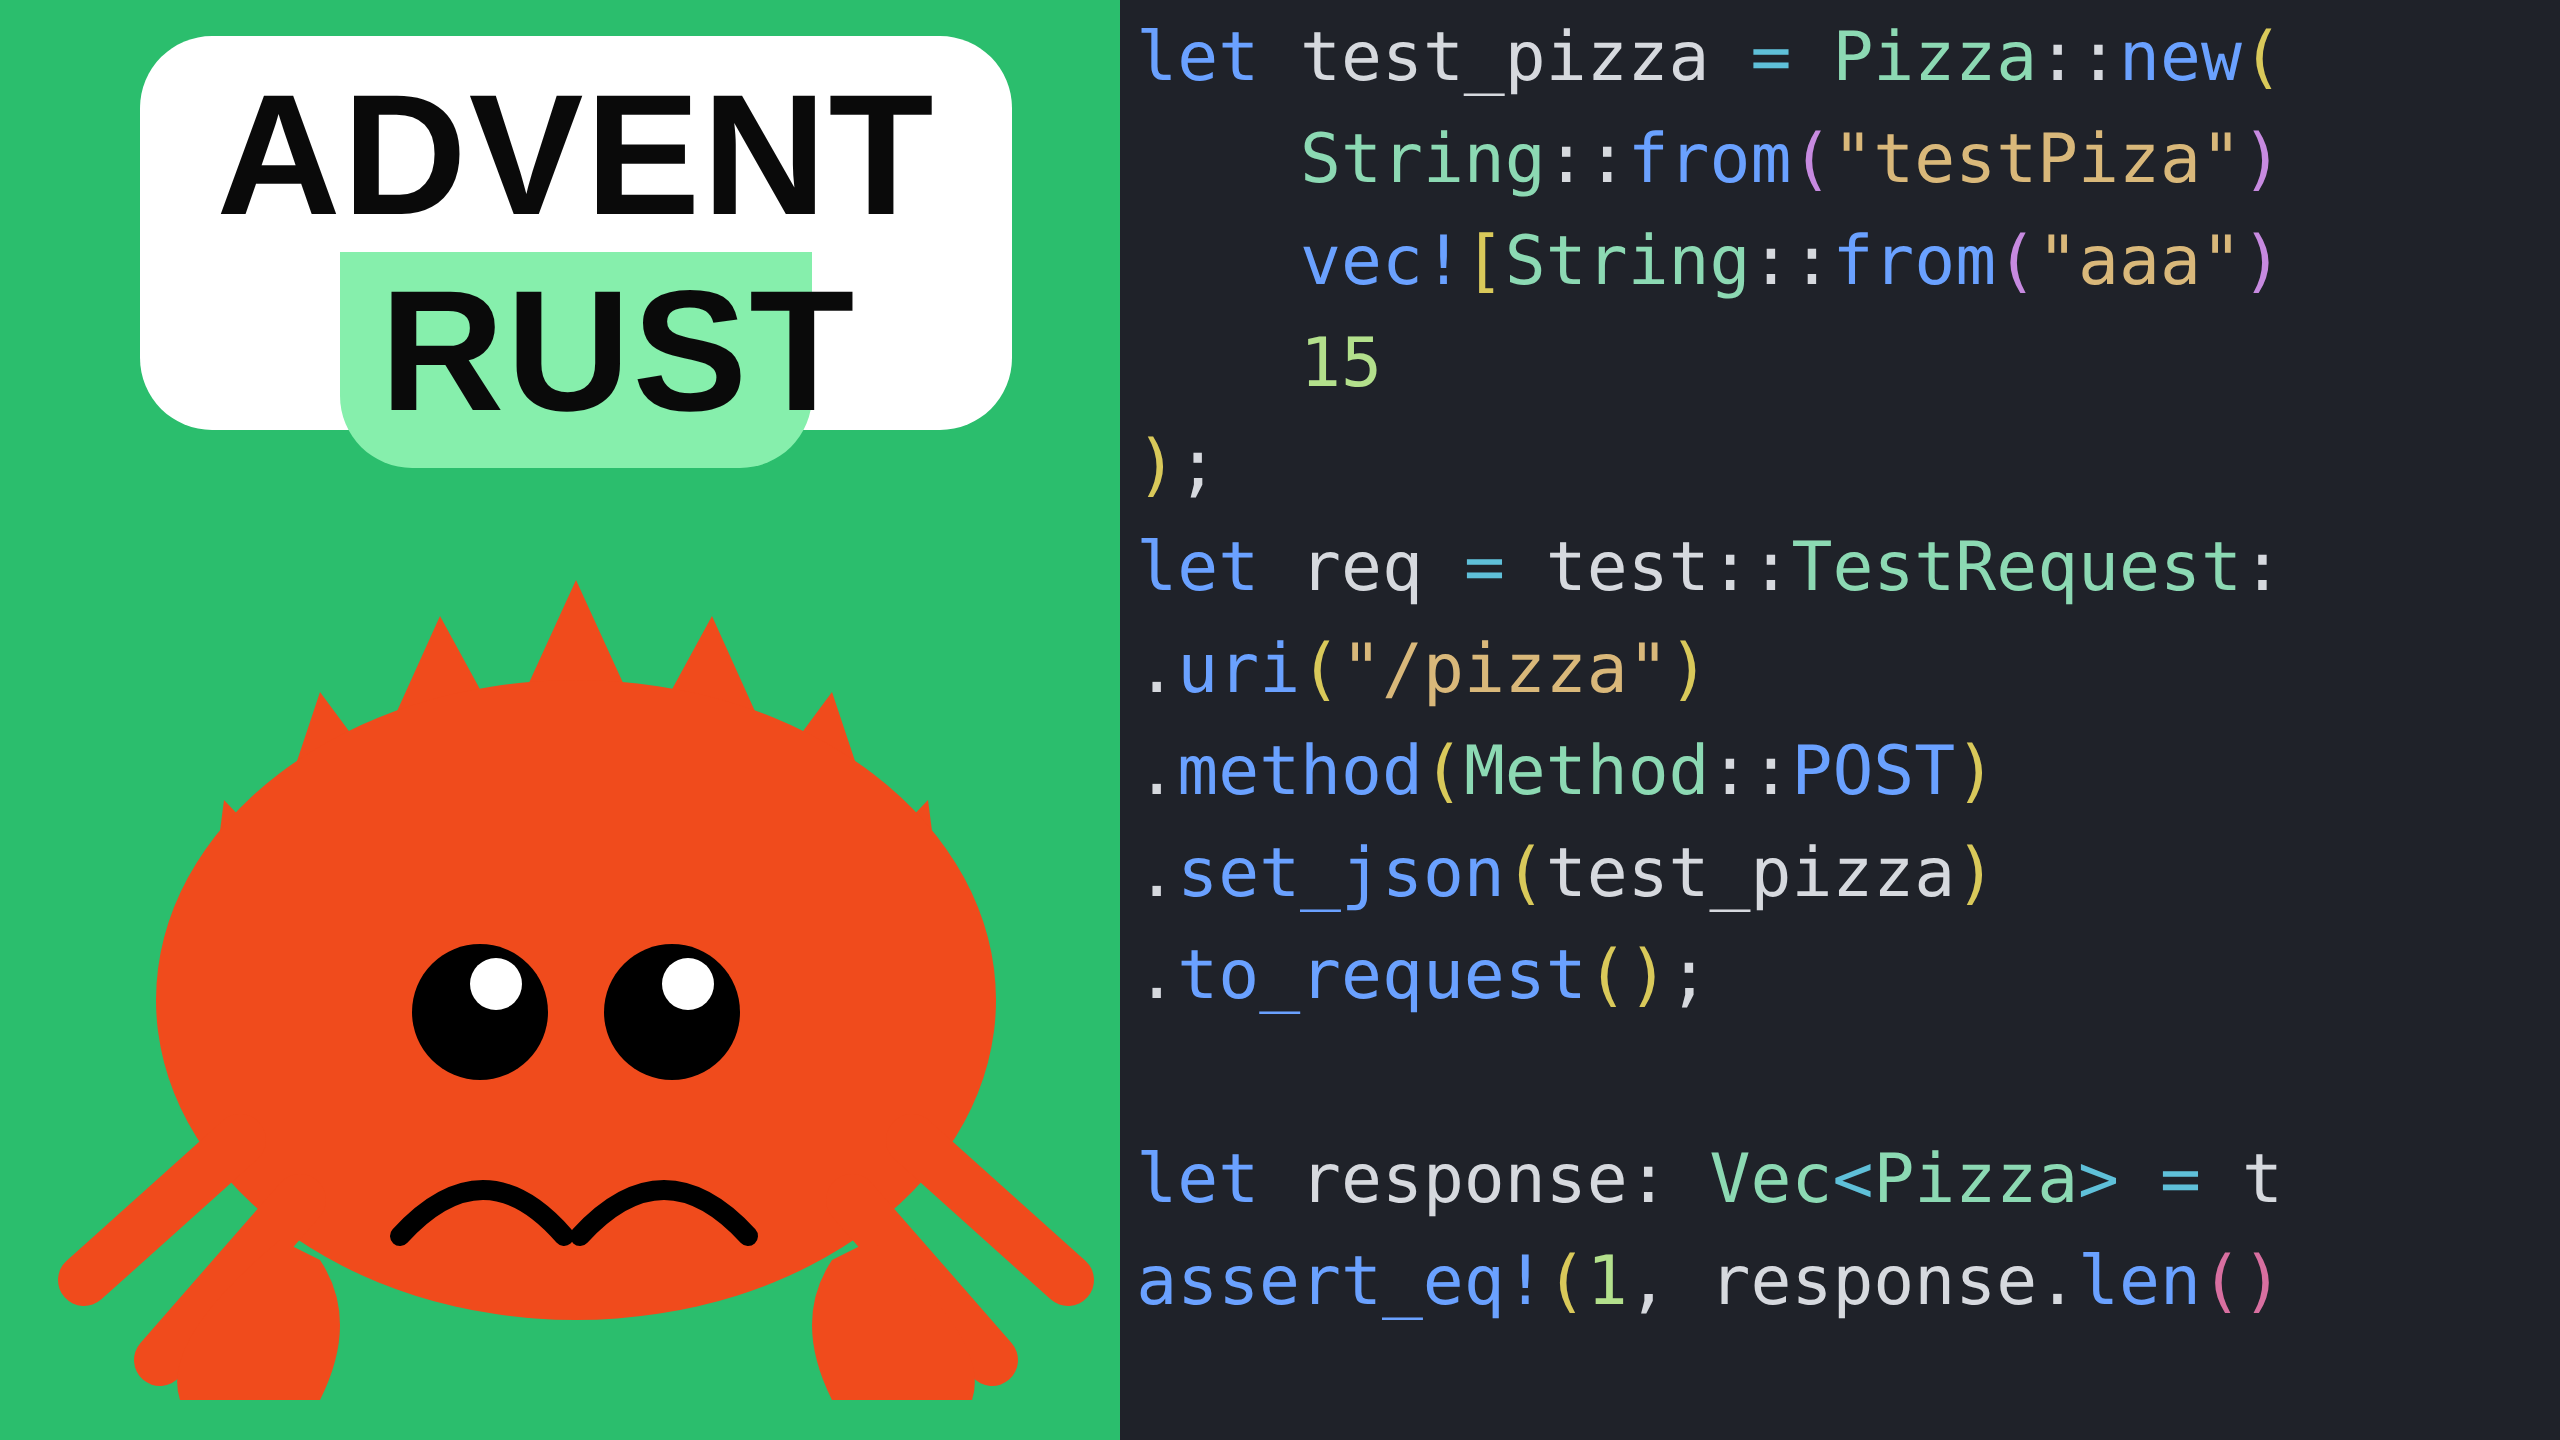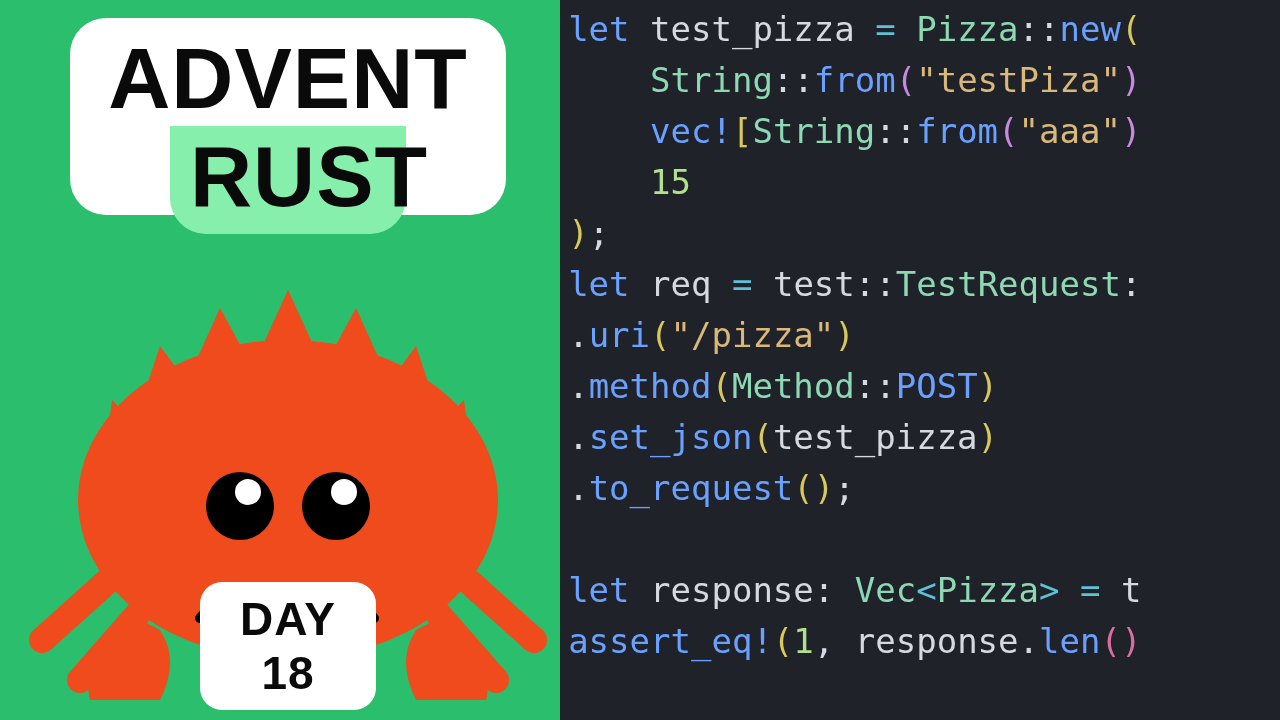--- a/index.html
+++ b/index.html
@@ -149,23 +149,20 @@
       <circle cx="316" cy="256" r="34" fill="#000"></circle>
       <circle cx="324" cy="242" r="13" fill="#fff"></circle>
     </g>
 
     <g stroke="#000" stroke-width="10" fill="none" stroke-linecap="round">
       <path d="M180,368 Q222,322 262,368"></path>
       <path d="M270,368 Q312,322 354,368"></path>
     </g>
   </svg>
 
-  <div class="day-badge">
-    <div class="day">DAY 18</div>
-  </div>
 </div>
 
 <div class="right-panel"><span><span class="kw">let</span> <span class="var">test_pizza</span> <span class="op">=</span> <span class="type">Pizza</span><span class="punct">::</span><span class="fn">new</span><span class="yellow">(</span></span>
 <span>    <span class="type">String</span><span class="punct">::</span><span class="fn">from</span><span class="purple">(</span><span class="str">"testPiza"</span><span class="purple">)</span></span>
 <span>    <span class="macro">vec!</span><span class="yellow">[</span><span class="type">String</span><span class="punct">::</span><span class="fn">from</span><span class="purple">(</span><span class="str">"aaa"</span><span class="purple">)</span></span>
 <span>    <span class="num">15</span></span>
 <span><span class="yellow">)</span><span class="punct">;</span></span>
 <span><span class="kw">let</span> <span class="var">req</span> <span class="op">=</span> <span class="var">test</span><span class="punct">::</span><span class="type">TestRequest</span><span class="punct">:</span></span>
 <span><span class="punct">.</span><span class="fn">uri</span><span class="yellow">(</span><span class="str">"/pizza"</span><span class="yellow">)</span></span>
 <span><span class="punct">.</span><span class="fn">method</span><span class="yellow">(</span><span class="type">Method</span><span class="punct">::</span><span class="fn">POST</span><span class="yellow">)</span></span>

